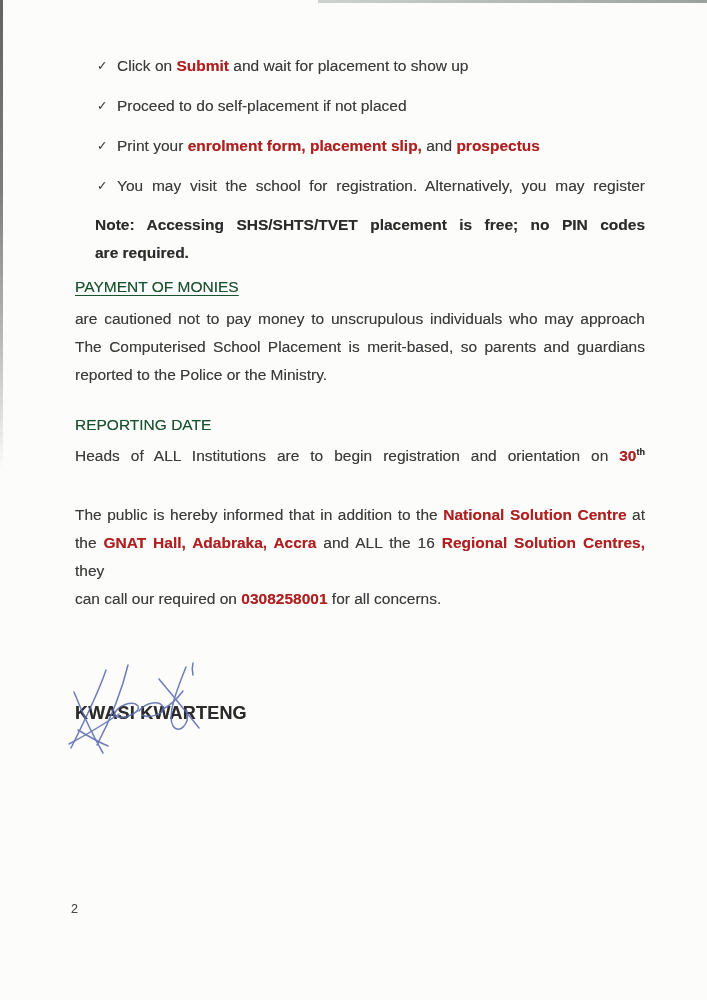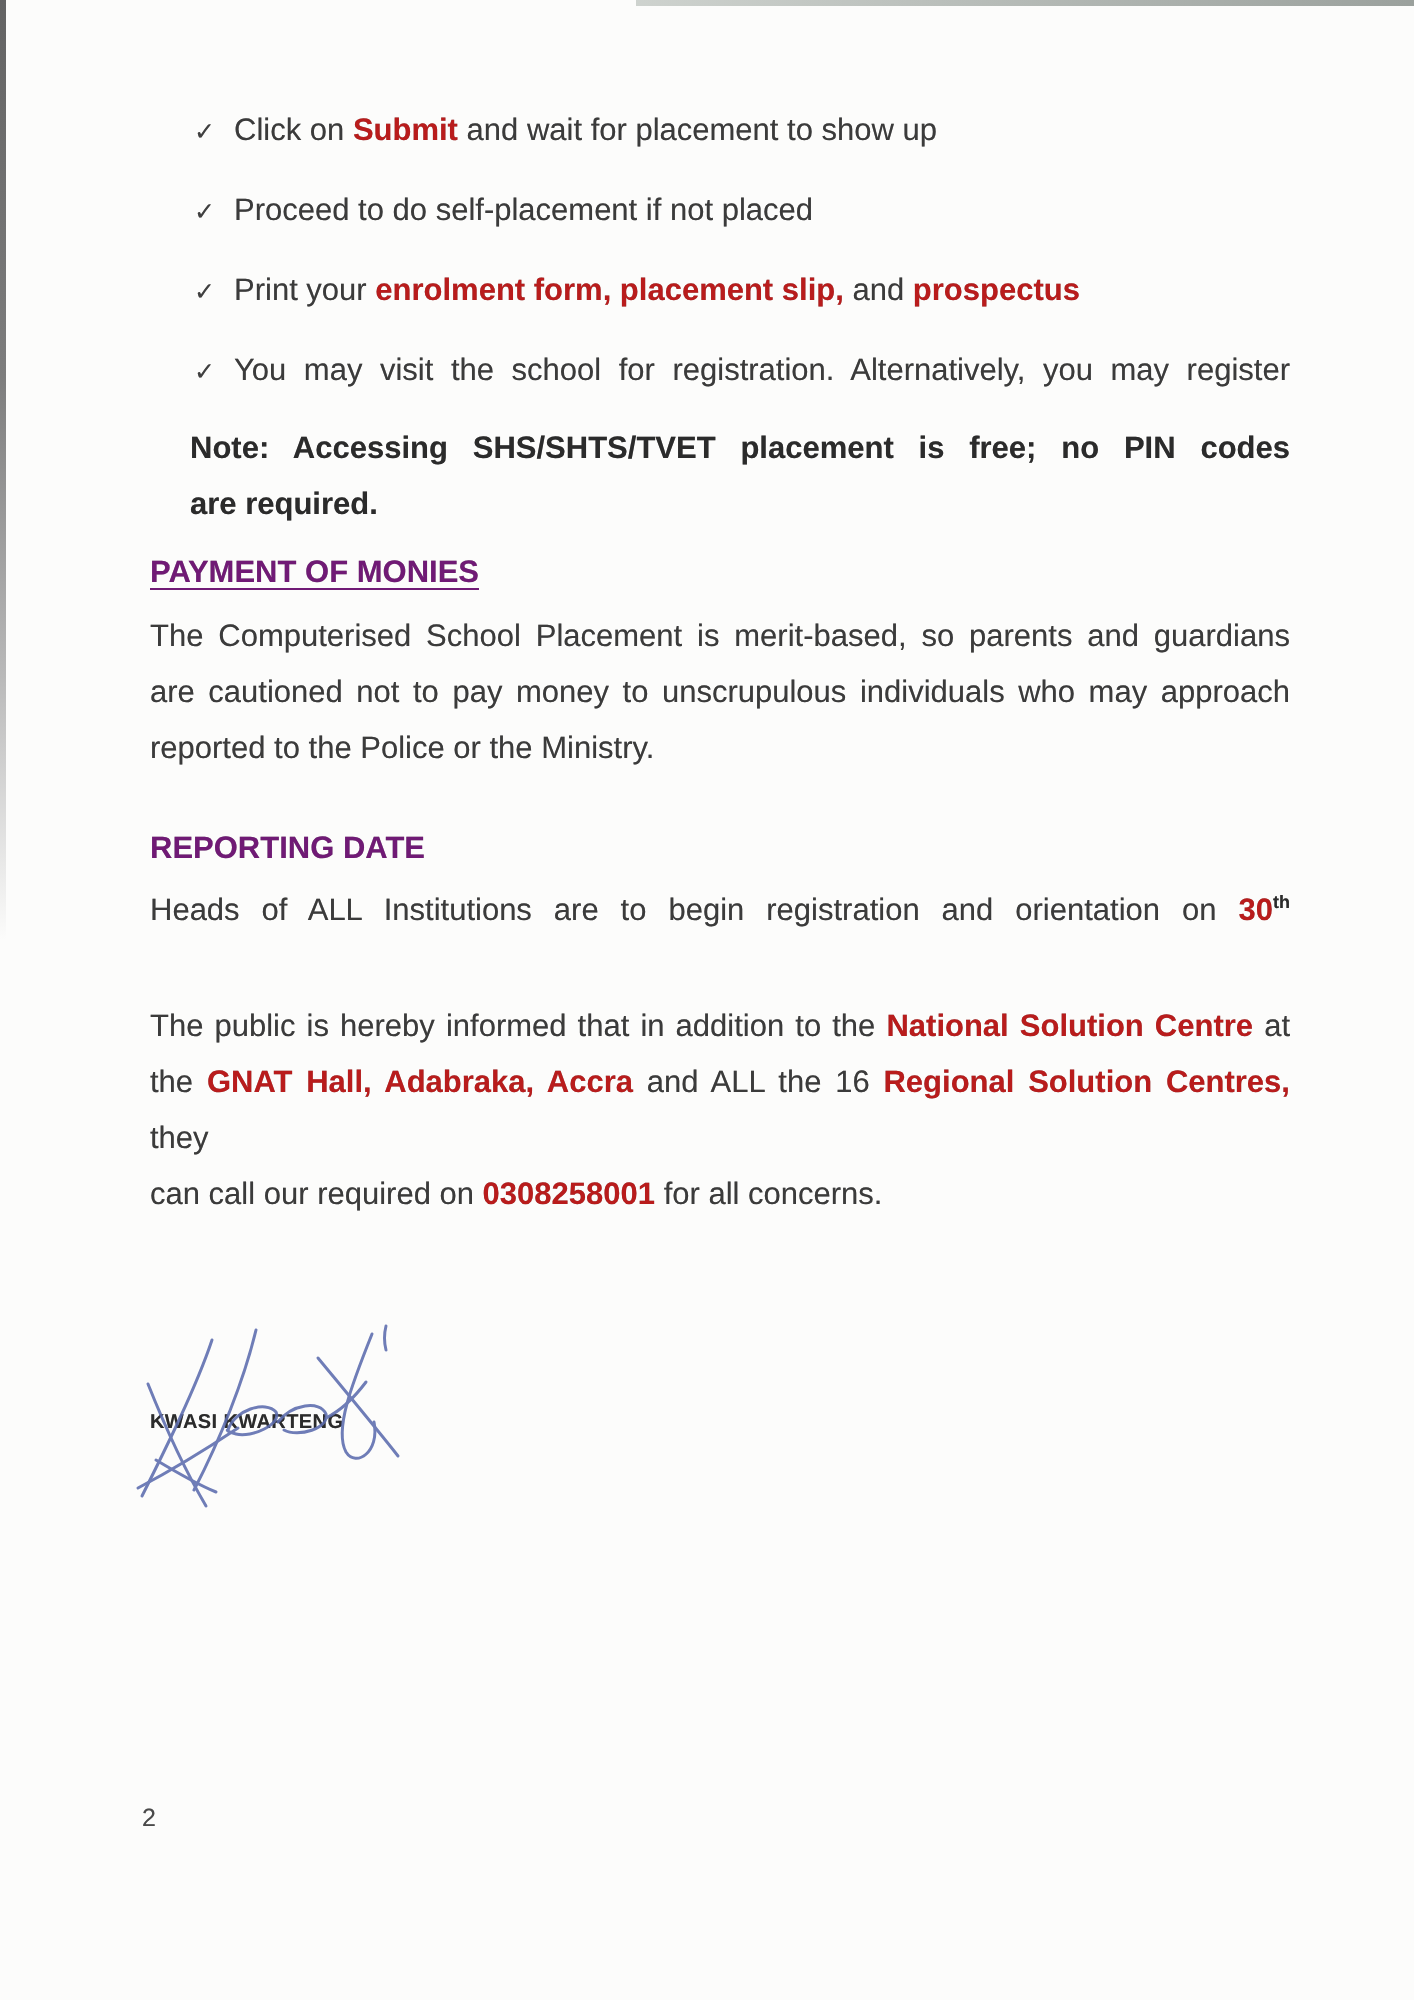--- a/index.html
+++ b/index.html
@@ -27,33 +27,33 @@
   .li-text { flex:1; }
 
   .b { font-weight:700; color:#b91c1c; }
   .jline { text-align:justify; text-align-last:justify; }
   .link { text-decoration:underline; text-underline-offset:3px; }
 
   .note {
     margin:4px 0 0 20px; width:550px;
     font-size:15.5px; line-height:28px; font-weight:700; color:#2b2b2b;
   }
-  .heading { font-size:15.5px; font-weight:700; color:#701a75; line-height:20px; }
+  .heading { font-size:15.5px; font-weight:400; color:#14532d; line-height:20px; }
   .heading.underlined { text-decoration:underline; text-underline-offset:3px; }
   .payment-heading { margin-top:10px; margin-bottom:8px; }
   .reporting-heading { margin-top:26px; margin-bottom:7px; }
 
   .para { font-size:15.5px; line-height:28px; }
   .public-para { margin-top:29px; }
 
   .sup { font-size:9px; font-weight:700; position:relative; top:-6px; color:#2b2b2b; }
 
   .signature { position:absolute; left:62px; top:662px; width:140px; height:100px; }
 
-  .signatory { margin-top:86px; font-size:10px; line-height:28px; font-weight:700; color:#2b2b2b; letter-spacing:0.2px; }
+  .signatory { margin-top:86px; font-size:18px; line-height:28px; font-weight:700; color:#2b2b2b; letter-spacing:0.2px; }
 
   .page-number { position:absolute; left:71px; top:902px; font-size:12.5px; color:#4a4a4a; }
 </style>
 </head>
 <body>
 
 <div class="page">
   <div class="edge-top"></div>
   <div class="edge-left"></div>
 
@@ -80,22 +80,22 @@
       </li>
     </ul>
 
     <div class="note">
       <div class="jline">Note: Accessing SHS/SHTS/TVET placement is free; no PIN codes</div>
       <div>are required.</div>
     </div>
 
     <div class="heading underlined payment-heading">PAYMENT OF MONIES</div>
     <div class="para">
+      <div class="jline">are cautioned not to pay money to unscrupulous individuals who may approach</div>
       <div class="jline">The Computerised School Placement is merit-based, so parents and guardians</div>
-      <div class="jline">are cautioned not to pay money to unscrupulous individuals who may approach</div>
       <div>reported to the Police or the Ministry.</div>
     </div>
 
     <div class="heading reporting-heading">REPORTING DATE</div>
     <div class="para">
       <div class="jline"><span>Heads of ALL Institutions are to begin registration and orientation on </span><span class="b">30</span><span class="sup">th</span></div>
     </div>
 
     <div class="para public-para">
       <div class="jline"><span>The public is hereby informed that in addition to the </span><span class="b">National Solution Centre</span><span> at</span></div>

